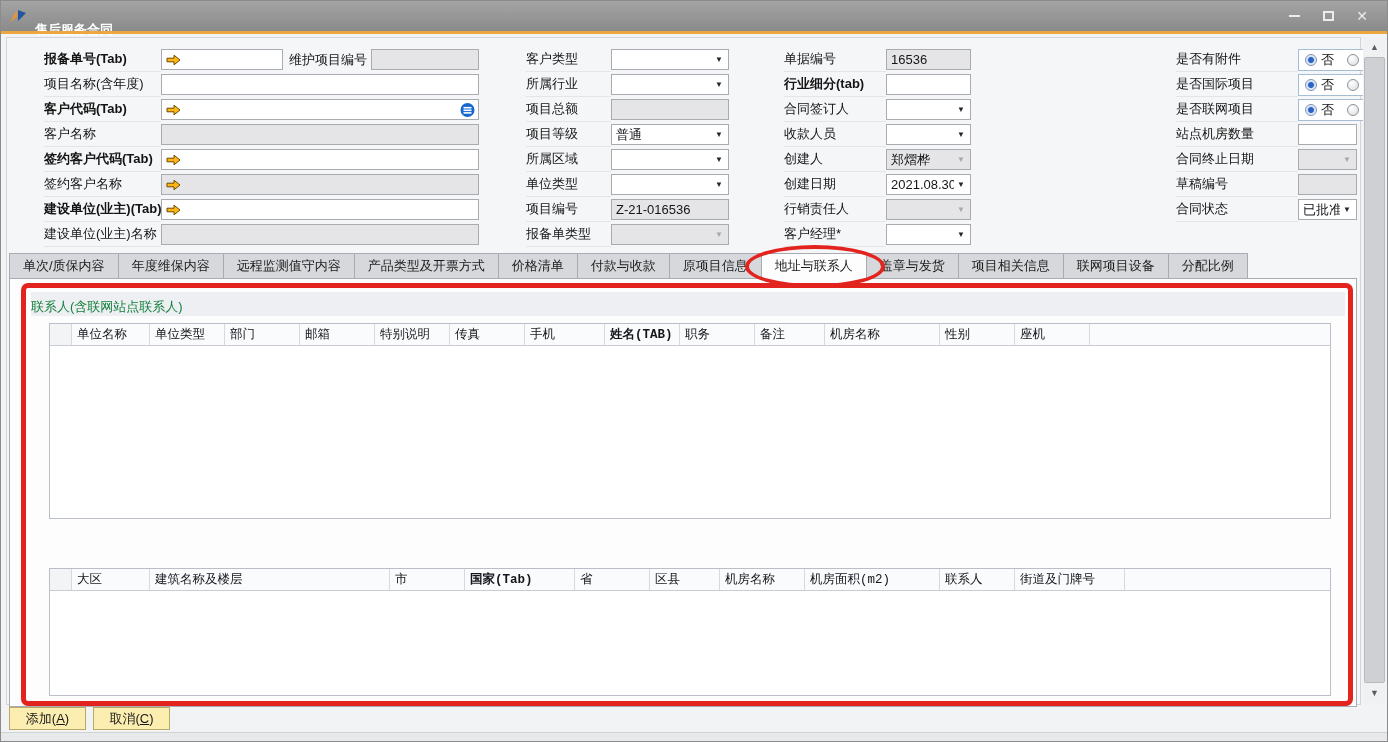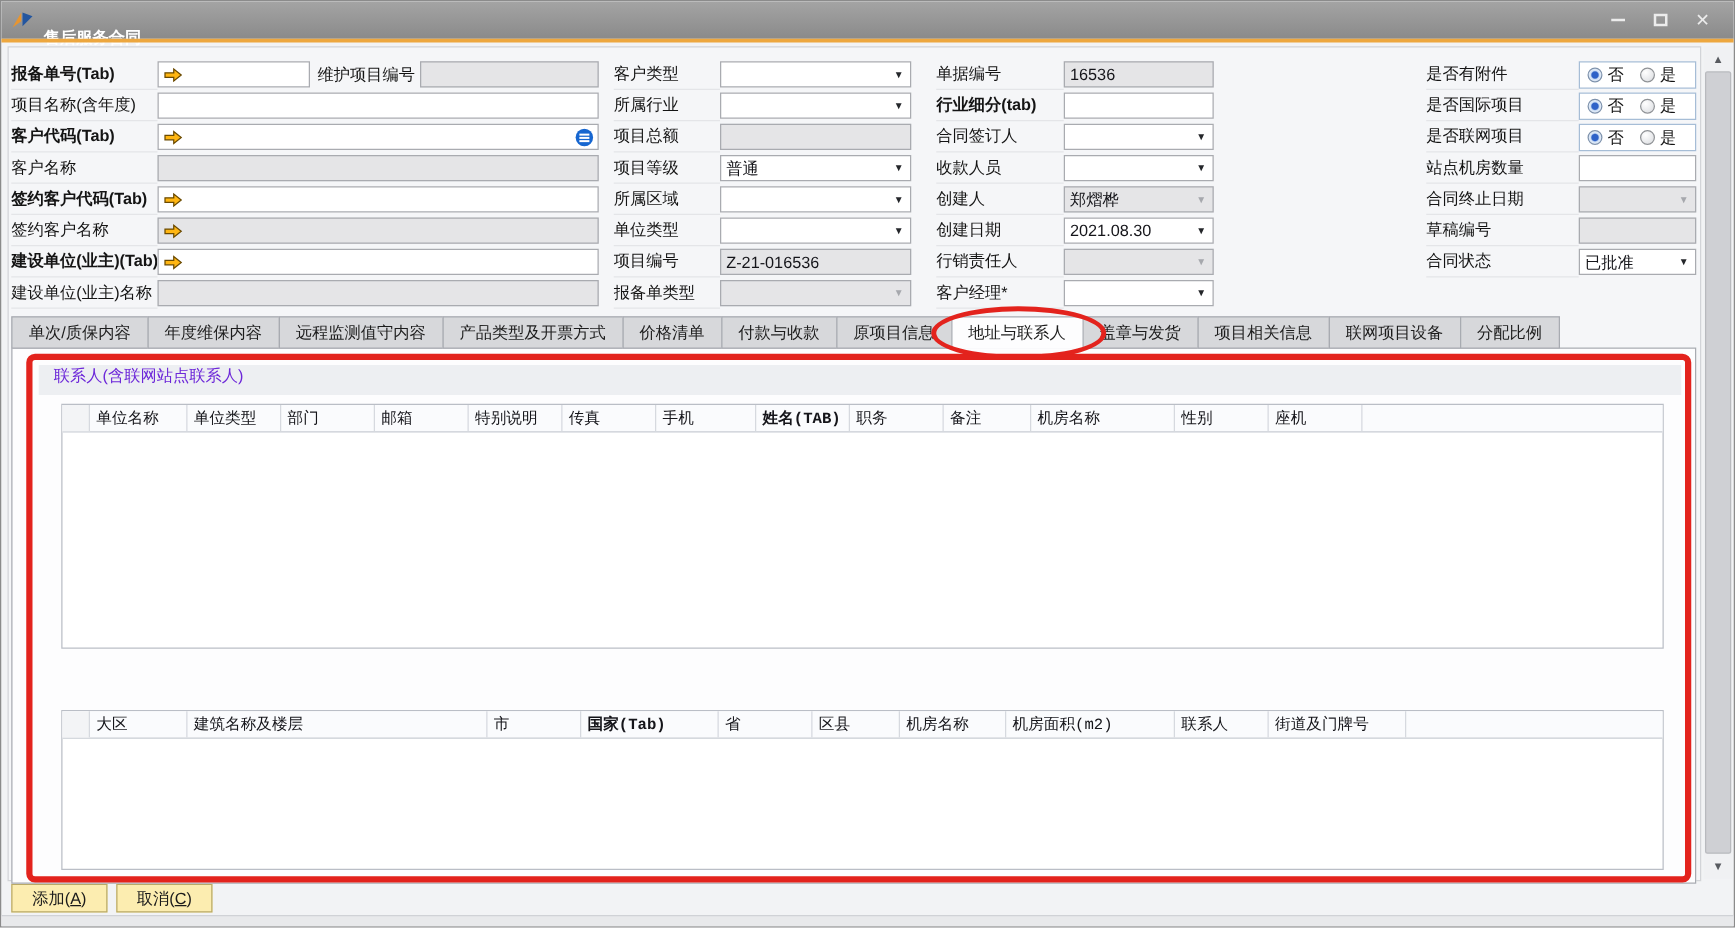--- a/index.html
+++ b/index.html
@@ -24,21 +24,21 @@
     background:#f5f6f8; border:1px solid #d2d4d8; }
 
   
   .form-group { position:absolute; top:46px; z-index:3; }
   #group-1 { left:8px;   width:470px; }
   #group-2 { left:490px; width:238px; }
   #group-3 { left:748px; width:222px; }
   #group-4 { left:1140px;width:216px; }
   .form-row { display:flex; align-items:center; height:25px; }
   .form-label { height:100%; display:flex; align-items:center; font-size:13px; color:#141414;
-    white-space:nowrap; overflow:hidden; border-bottom:1px solid #e4e5e8; flex:none; }
+    white-space:nowrap; overflow:hidden; border-bottom:1px solid #e4e5e8; flex:none;margin-left:35px; }
   #group-1 .form-label { width:117px; }
   #group-2 .form-label { width:85px; }
   #group-3 .form-label { width:102px; }
   #group-4 .form-label { width:122px; }
   .form-label.bold { font-weight:bold; }
   .form-field { flex:1; height:100%; display:flex; align-items:center; min-width:0; }
   .sub-label { width:88px; padding-left:6px; font-size:13px; color:#141414; white-space:nowrap; overflow:hidden; flex:none; }
 
   .textbox, .selectbox { flex:1; min-width:0; height:21px; border:1px solid #a9abb0; background:#ffffff;
     display:flex; align-items:center; gap:3px; padding:0 4px; font-size:13px; color:#15151a; position:relative; }
@@ -60,21 +60,21 @@
   
   .tabbar { position:absolute; left:8px; top:252px; height:26px; display:flex; z-index:5; }
   .tab { height:26px; background:#d7d8db; border:1px solid #a8abb1; margin-right:-1px;
     padding:0 13px; display:flex; align-items:center; font-size:13px; color:#1c1c1c; white-space:nowrap; }
   .tab.active { background:#fdfdfe; border-bottom-color:#fdfdfe; position:relative; z-index:6; }
 
   
   .panel { position:absolute; left:8px; top:277px; width:1348px; height:429px;
     background:#fdfdfe; border:1px solid #a8abb1; z-index:1; }
   .section-bar { position:absolute; left:30px; width:1314px; height:24px; background:#edeff2;
-    display:flex; align-items:flex-start; padding-left:12px; font-size:13px; color:#6d28d9; z-index:2; }
+    display:flex; align-items:flex-end; padding-left:0; font-size:13px; color:#15803d; z-index:2; }
   #section-contacts { top:291px; }
   #section-address  { top:537px; }
 
   .dtable { position:absolute; left:48px; width:1282px; background:#ffffff; border:1px solid #babec6; z-index:2; }
   #table-contacts { top:322px; height:196px; }
   #table-address  { top:567px; height:128px; }
   .thead { display:flex; height:22px; background:#fafbfd; border-bottom:1px solid #c9cdd3; }
   .th { flex:none; display:flex; align-items:center; padding:0 5px; font-size:12.5px; color:#15151a;
     border-right:1px solid #d6d9df; white-space:nowrap; overflow:hidden;font-family:Liberation Mono, monospace; }
   .th:first-child { background:#f3f4f6; }

